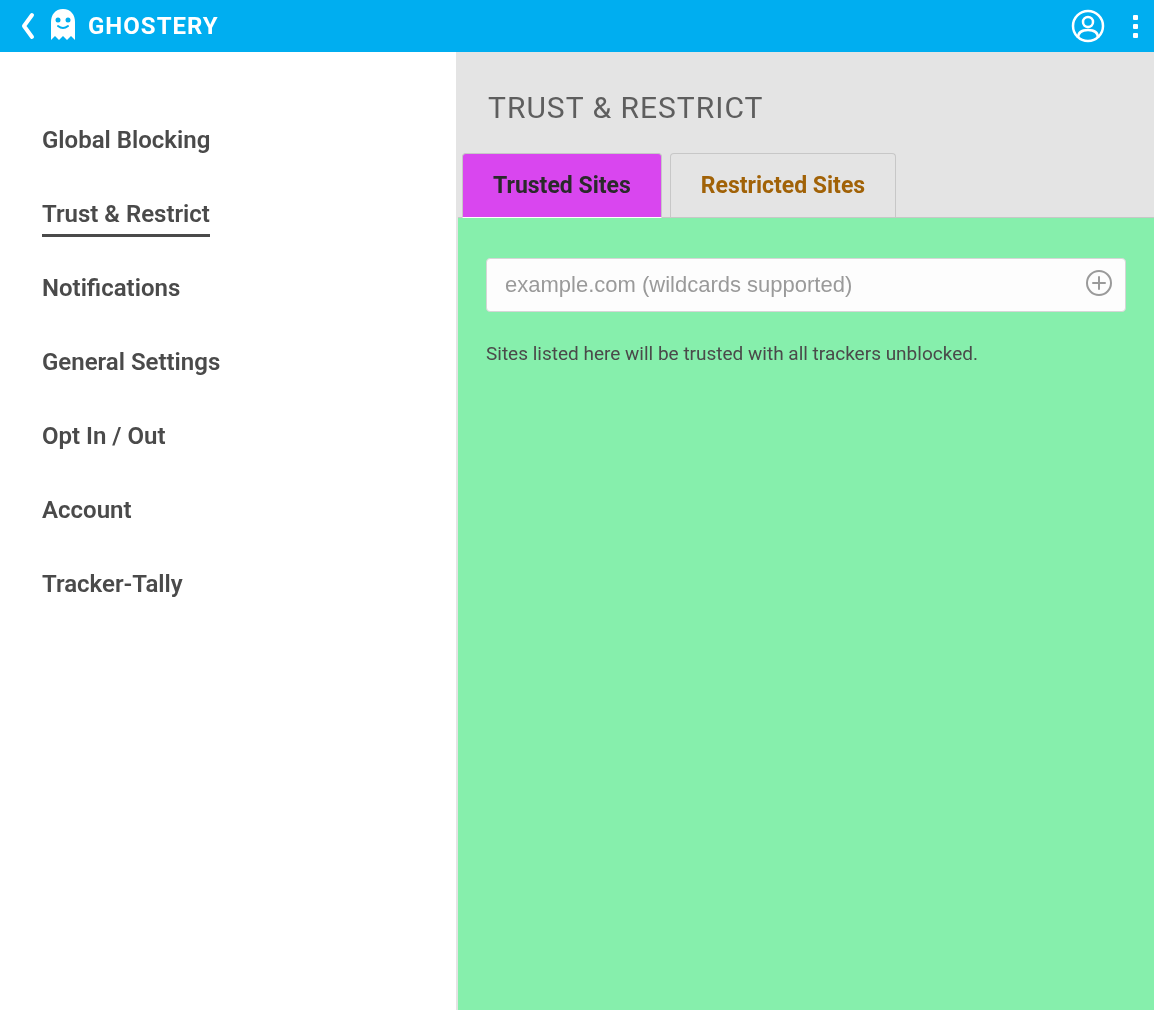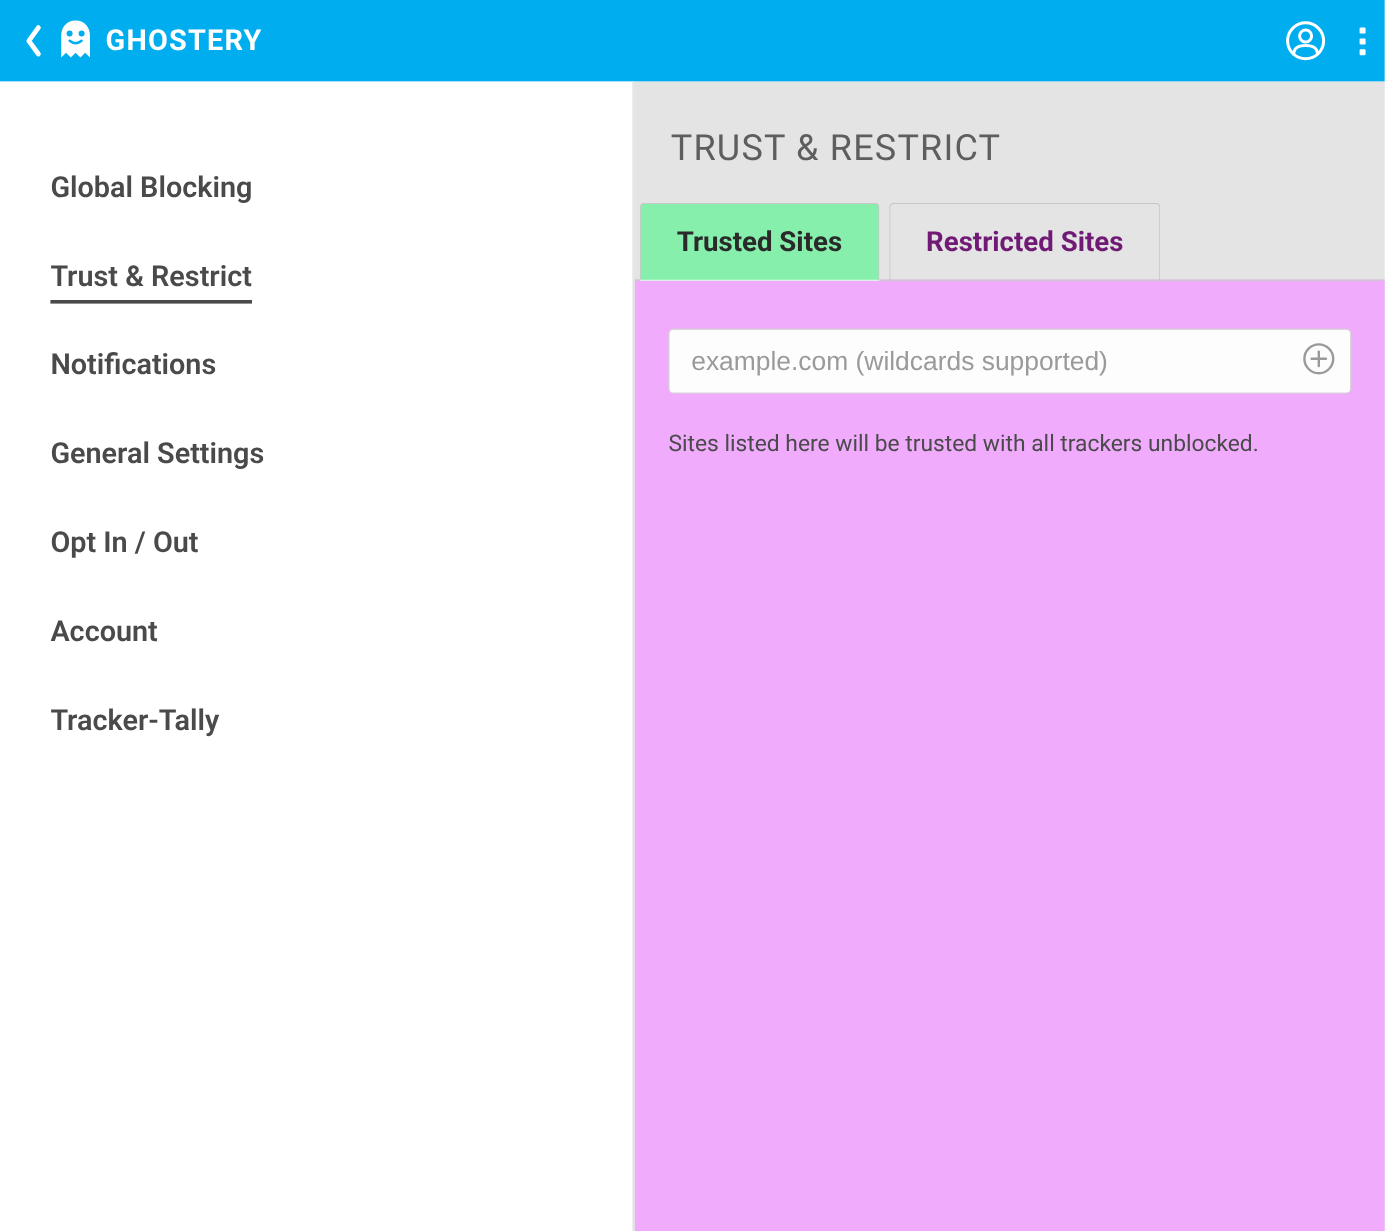--- a/index.html
+++ b/index.html
@@ -5,21 +5,21 @@
   * { margin: 0; padding: 0; box-sizing: border-box; }
   body {
     font-family: -apple-system, BlinkMacSystemFont, "Segoe UI", Roboto, Helvetica, Arial, sans-serif;
     width: 1154px;
     height: 1026px;
     overflow: hidden;
     background: #fff;
   }
   .header {
     background: #00aef0;
-    height: 68px;
+    height: 52px;
     display: flex;
     align-items: center;
     padding: 0 16px 0 20px;
     color: #fff;
   }
   .header-left {
     display: flex;
     align-items: center;
     gap: 12px;
   }
@@ -45,21 +45,21 @@
   }
   .icon-btn { cursor: pointer; display: flex; align-items: center; justify-content: center; }
   .kebab { display: flex; flex-direction: column; gap: 4px; cursor: pointer; }
   .kebab span { width: 5px; height: 5px; background: #fff; border-radius: 1px; }
 
   .body {
     display: flex;
     height: calc(1026px - 68px);
   }
   .sidebar {
-    width: 529px;
+    width: 458px;
     background: #fff;
     border-right: 2px solid #e4e4e4;
     padding-top: 60px;
   }
   .sidebar-item {
     padding: 14px 0 14px 42px;
     font-size: 24px;
     font-weight: 600;
     color: #4a4a4a;
     cursor: pointer;
@@ -84,37 +84,37 @@
   }
   .tabs {
     display: flex;
     gap: 8px;
     padding-left: 4px;
   }
   .tab {
     padding: 18px 30px;
     font-size: 23px;
     font-weight: 700;
-    color: #701a75;
+    color: #a16207;
     background: #e4e4e4;
     border: 1px solid #c7c7c7;
     border-bottom: none;
     cursor: pointer;
     border-radius: 4px 4px 0 0;
   }
   .tab.active {
-    background: #86efac;
+    background: #d946ef;
     color: #2a2a2a;
     border: 1px solid #c7c7c7;
     border-bottom: 1px solid #fff;
     position: relative;
     z-index: 2;
   }
   .tab-panel {
-    background: #f0abfc;
+    background: #86efac;
     flex: 1;
     padding: 40px 28px;
     margin-top: -1px;
     border-top: 1px solid #c7c7c7;
     position: relative;
     z-index: 1;
   }
   .input-wrap {
     position: relative;
     border: 1px solid #d6d6d6;

